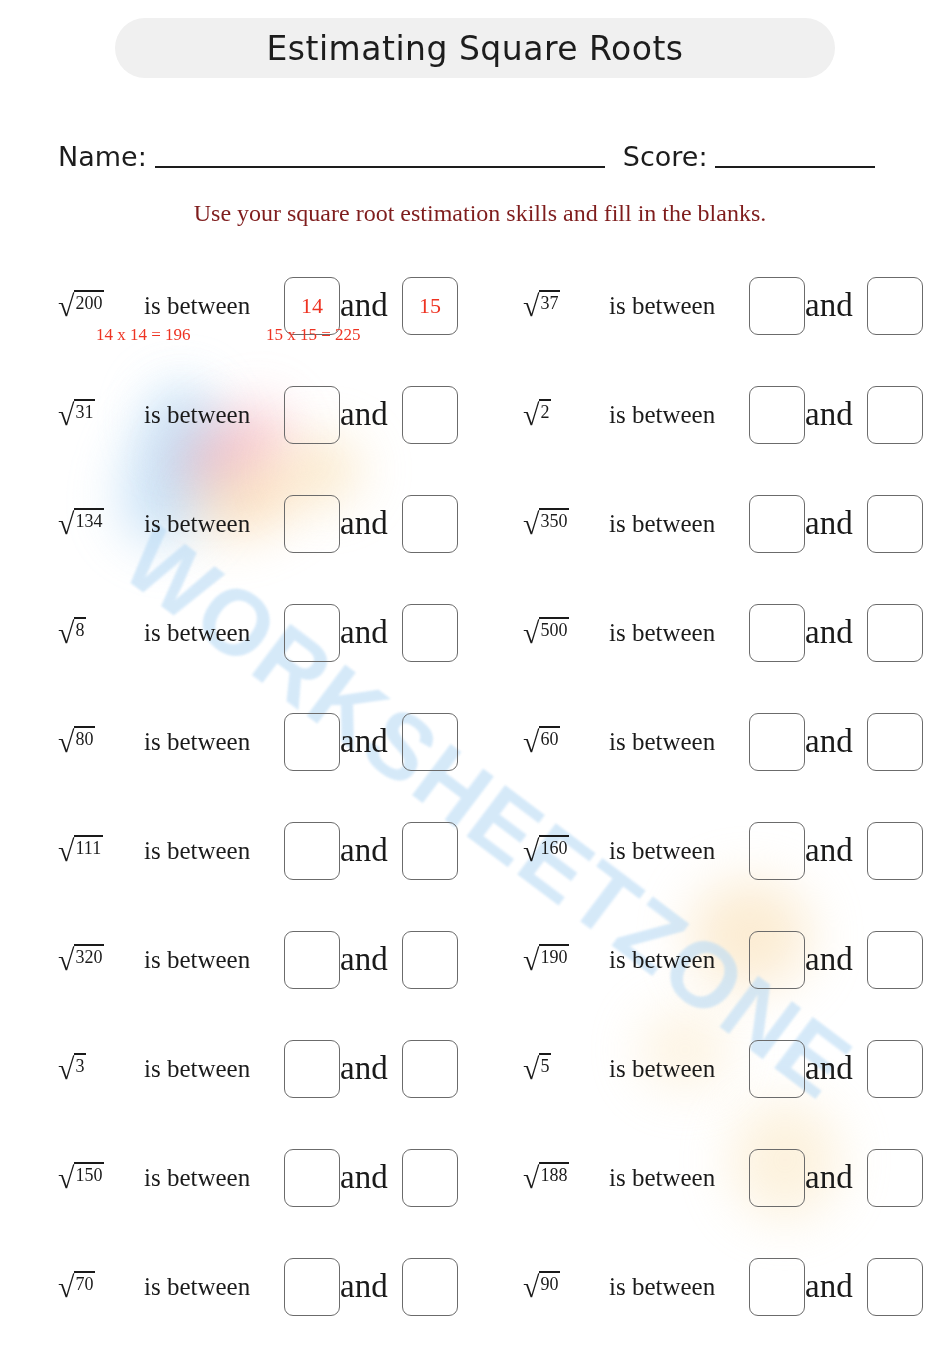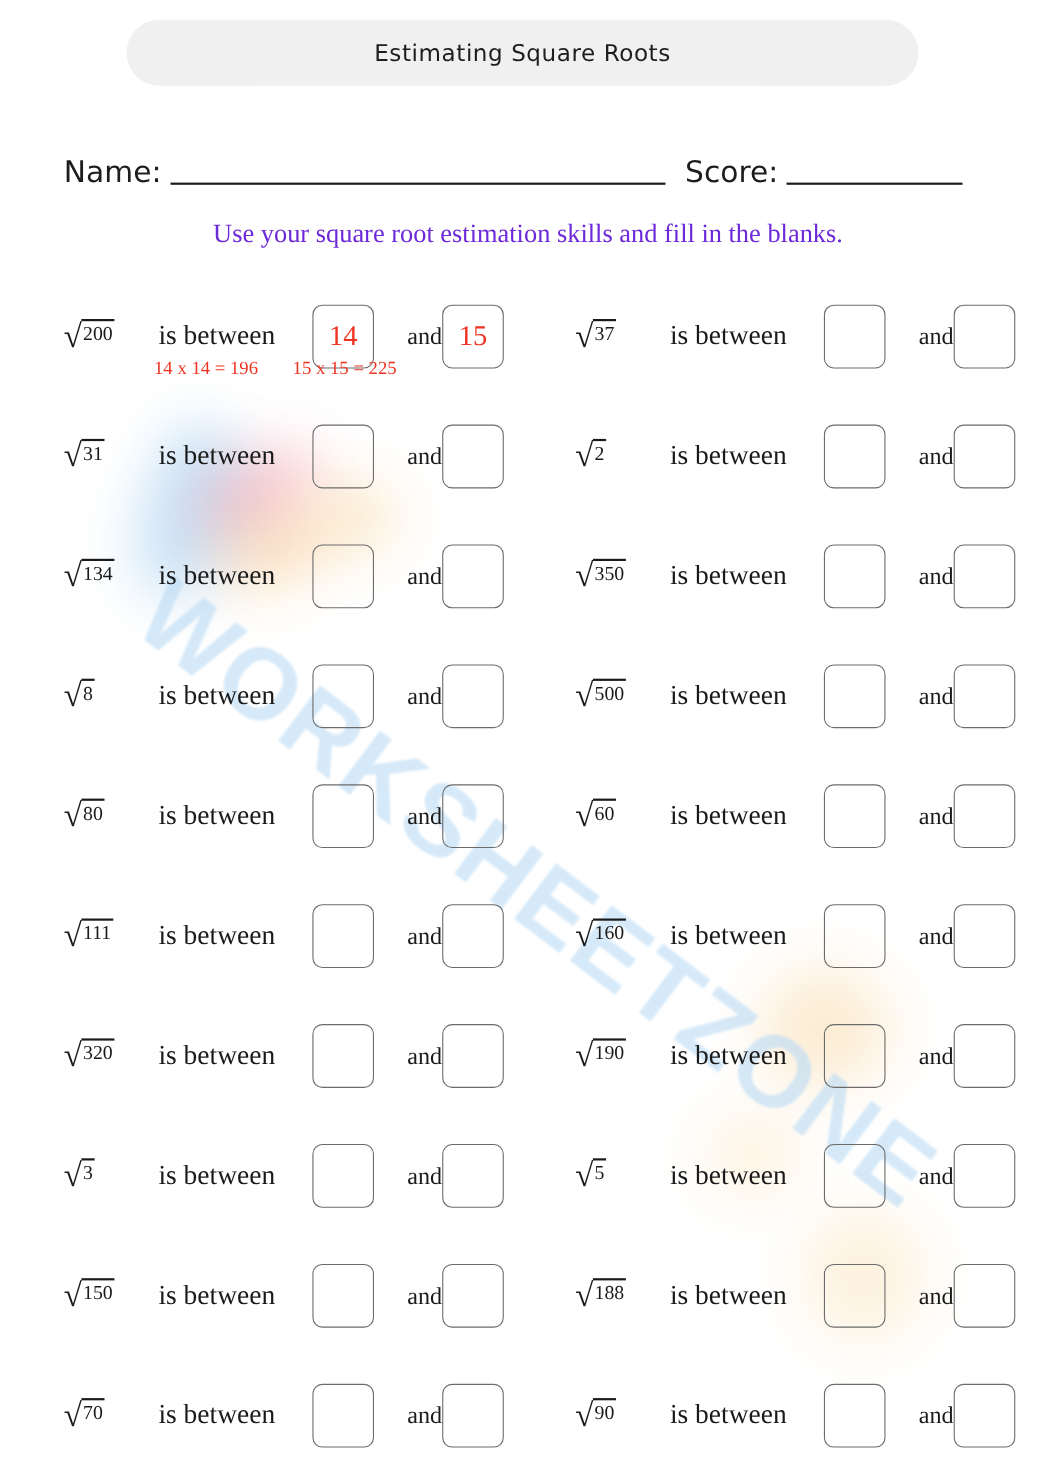--- a/index.html
+++ b/index.html
@@ -107,21 +107,21 @@
     margin: 18px 115px 0 115px;
     height: 60px;
     background: #f0f0f0;
     border-radius: 30px;
     display: flex;
     align-items: center;
     justify-content: center;
   }
   #page-title {
     font-family: "DejaVu Sans", "Liberation Sans", sans-serif;
-    font-size: 21px;
+    font-size: 33px;
     font-weight: 400;
     letter-spacing: .5px;
     color: #1d1d1d;
   }
 
   
   #name-score-row {
     margin: 20px 58px 0 58px;
     display: flex;
     align-items: flex-end;
@@ -137,21 +137,21 @@
   }
   #name-rule { width: 450px; }
   #score-rule { width: 160px; }
   #score-label { margin-left: 18px; margin-top: 43px; }
 
   
   #instruction {
     margin-top: 28px;
     text-align: center;
     font-size: 24px;
-    color: #6d28d9;
+    color: #7f1d1d;
     padding-left: 10px;
   }
 
   
   #problem-grid {
     margin: 24px 0 0 0;
     display: grid;
     grid-template-columns: 475px 475px;
     row-gap: 0;
   }
@@ -182,50 +182,50 @@
     line-height: 1.12;
     font-size: 18px;
   }
 
   .between-text {
     font-size: 25px;
     width: 140px;
     flex: none;
   }
   .and-text {
-    font-size: 22px;
+    font-size: 33px;
     width: 62px;
     flex: none;
-    text-align: right;
+    text-align: left;
   }
   .answer-box {
     width: 54px;
     height: 56px;
     border: 1.6px solid #6b6b6b;
     border-radius: 9px;
     background: transparent;
     flex: none;
     display: flex;
     align-items: center;
     justify-content: center;
-    font-size: 26px;
+    font-size: 22px;
     color: #ee3322;
     text-align: right;
   }
 
   
   .hint-row {
     position: absolute;
     left: 58px;
     top: 74px;
     width: 420px;
     font-size: 17px;
     color: #ee3322;
   }
-  .hint-1 { position: absolute; left: 38px; margin-left: 44px; }
+  .hint-1 { position: absolute; left: 38px; }
   .hint-2 { position: absolute; left: 208px; }
 
   
   #footer {
     position: absolute;
     left: 0;
     right: 0;
     bottom: 14px;
     text-align: center;
     font-family: "DejaVu Sans", "Liberation Sans", sans-serif;

